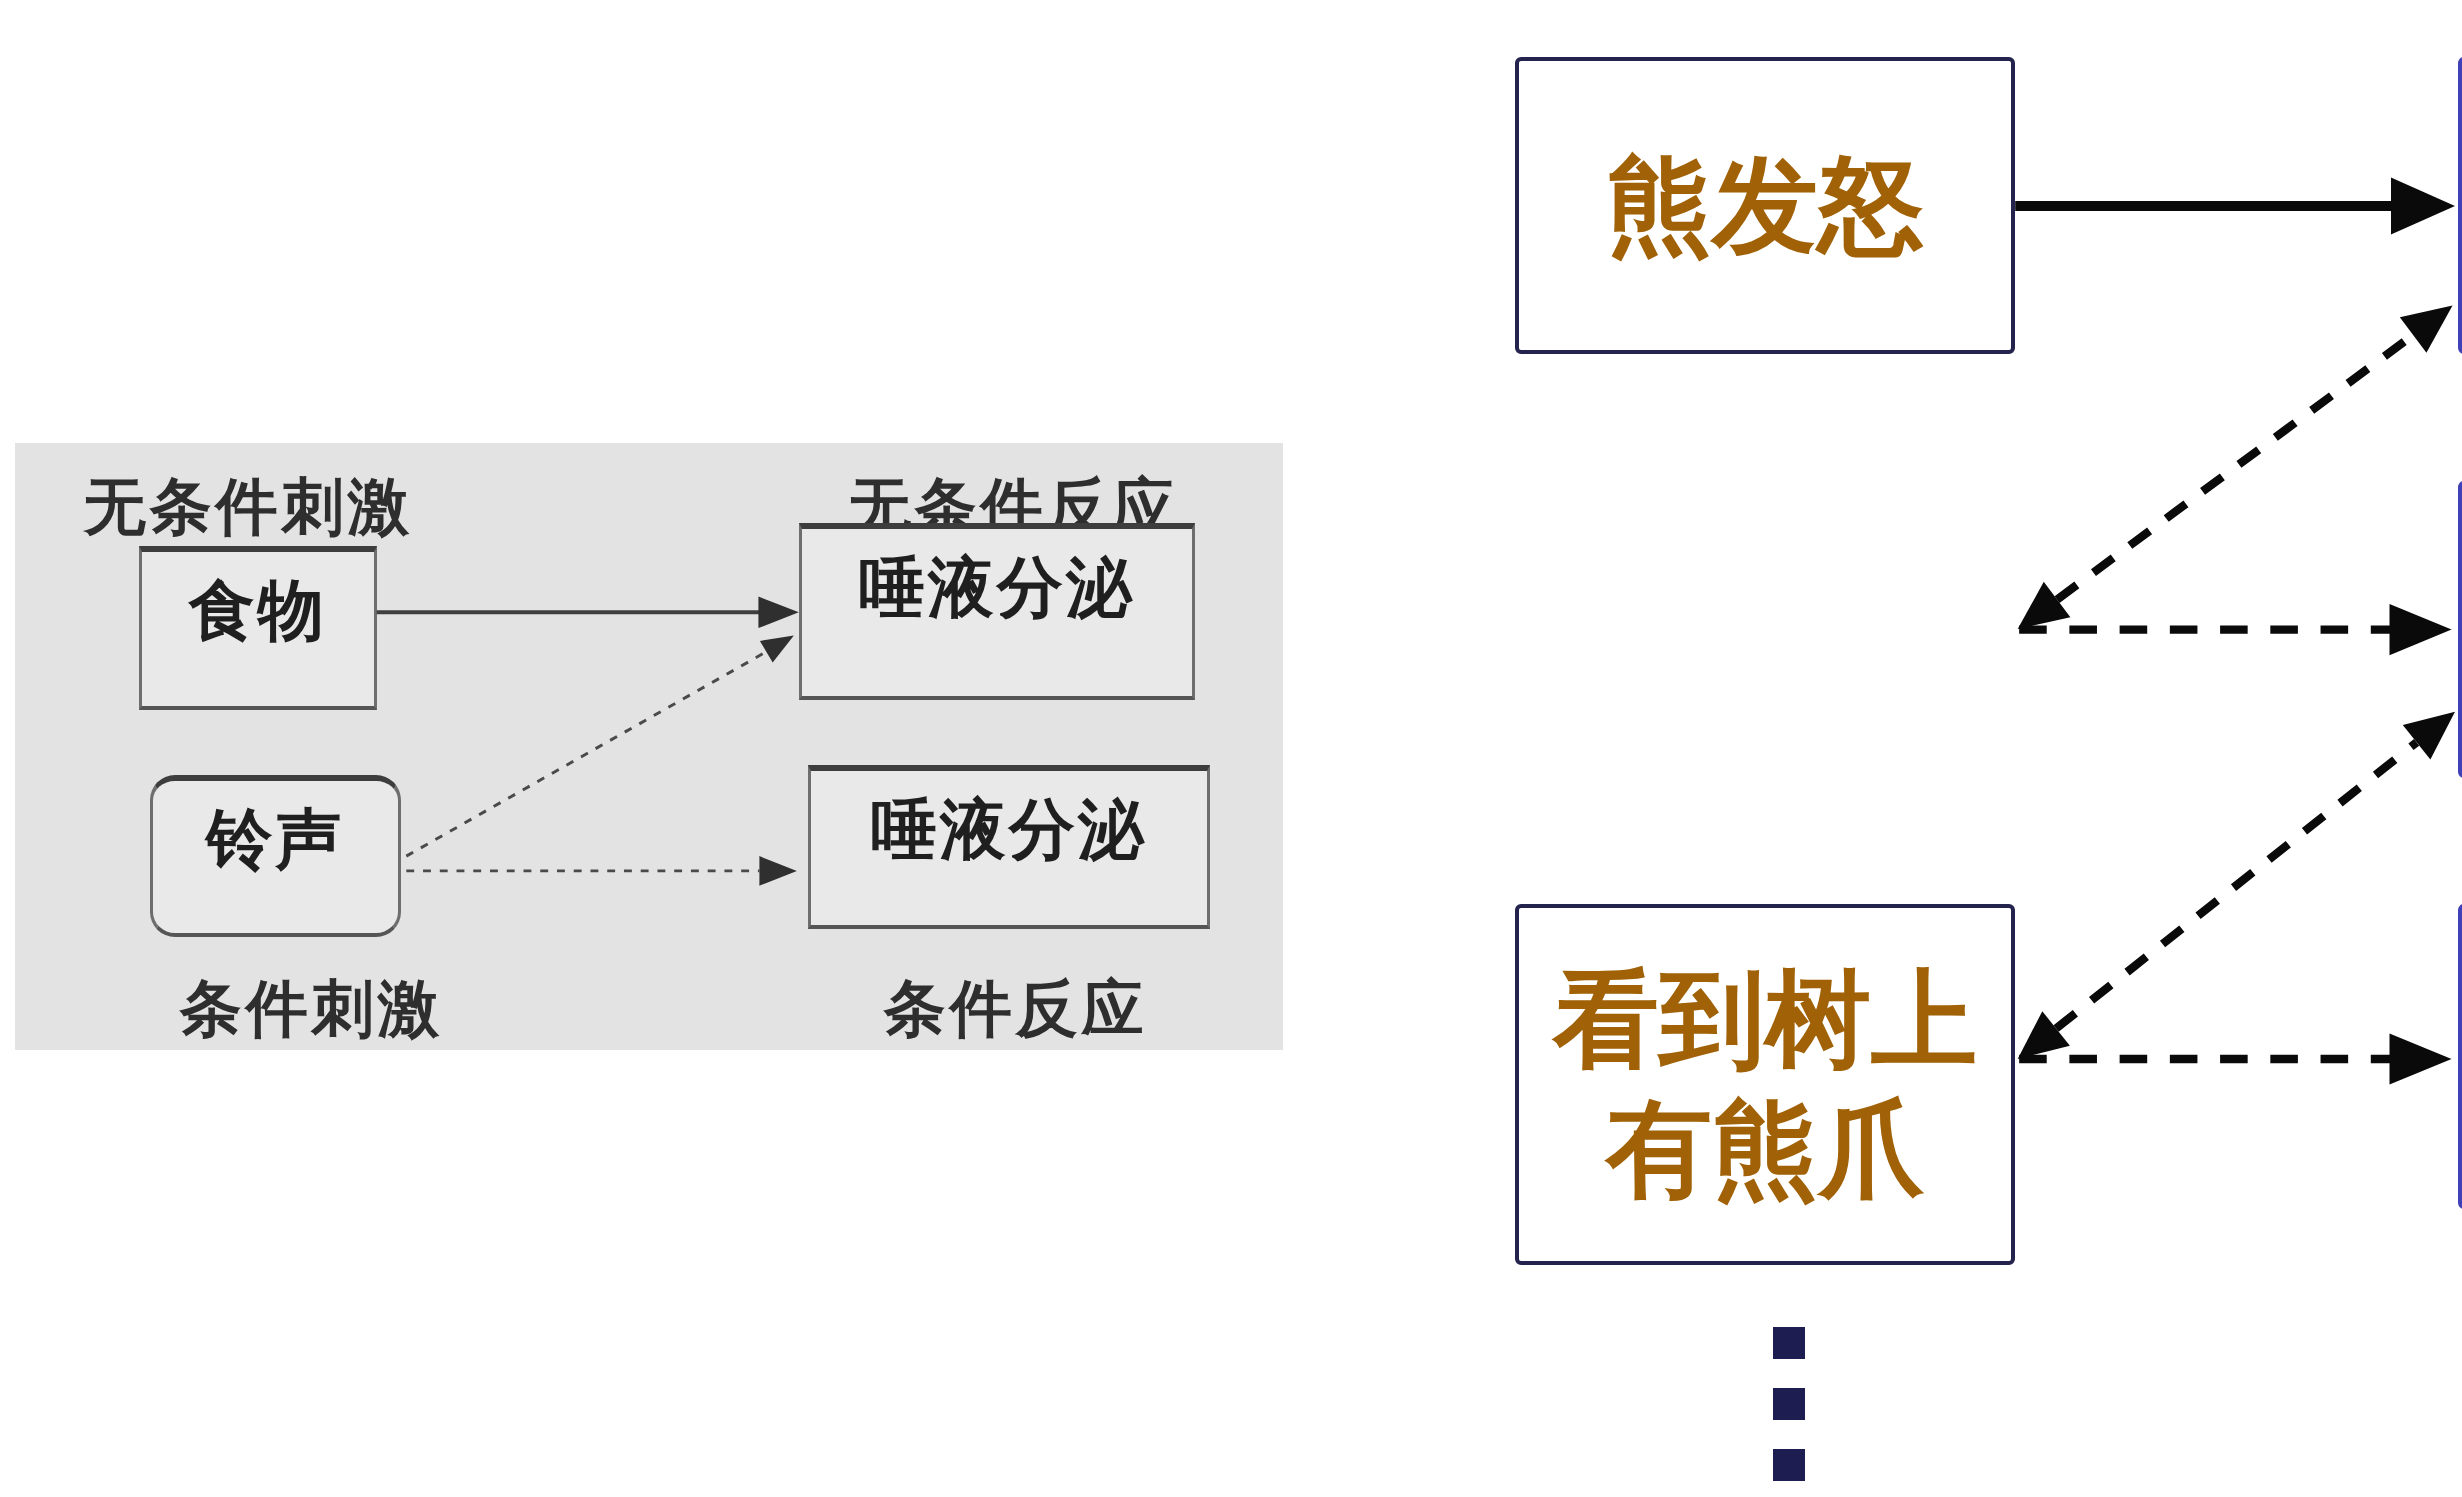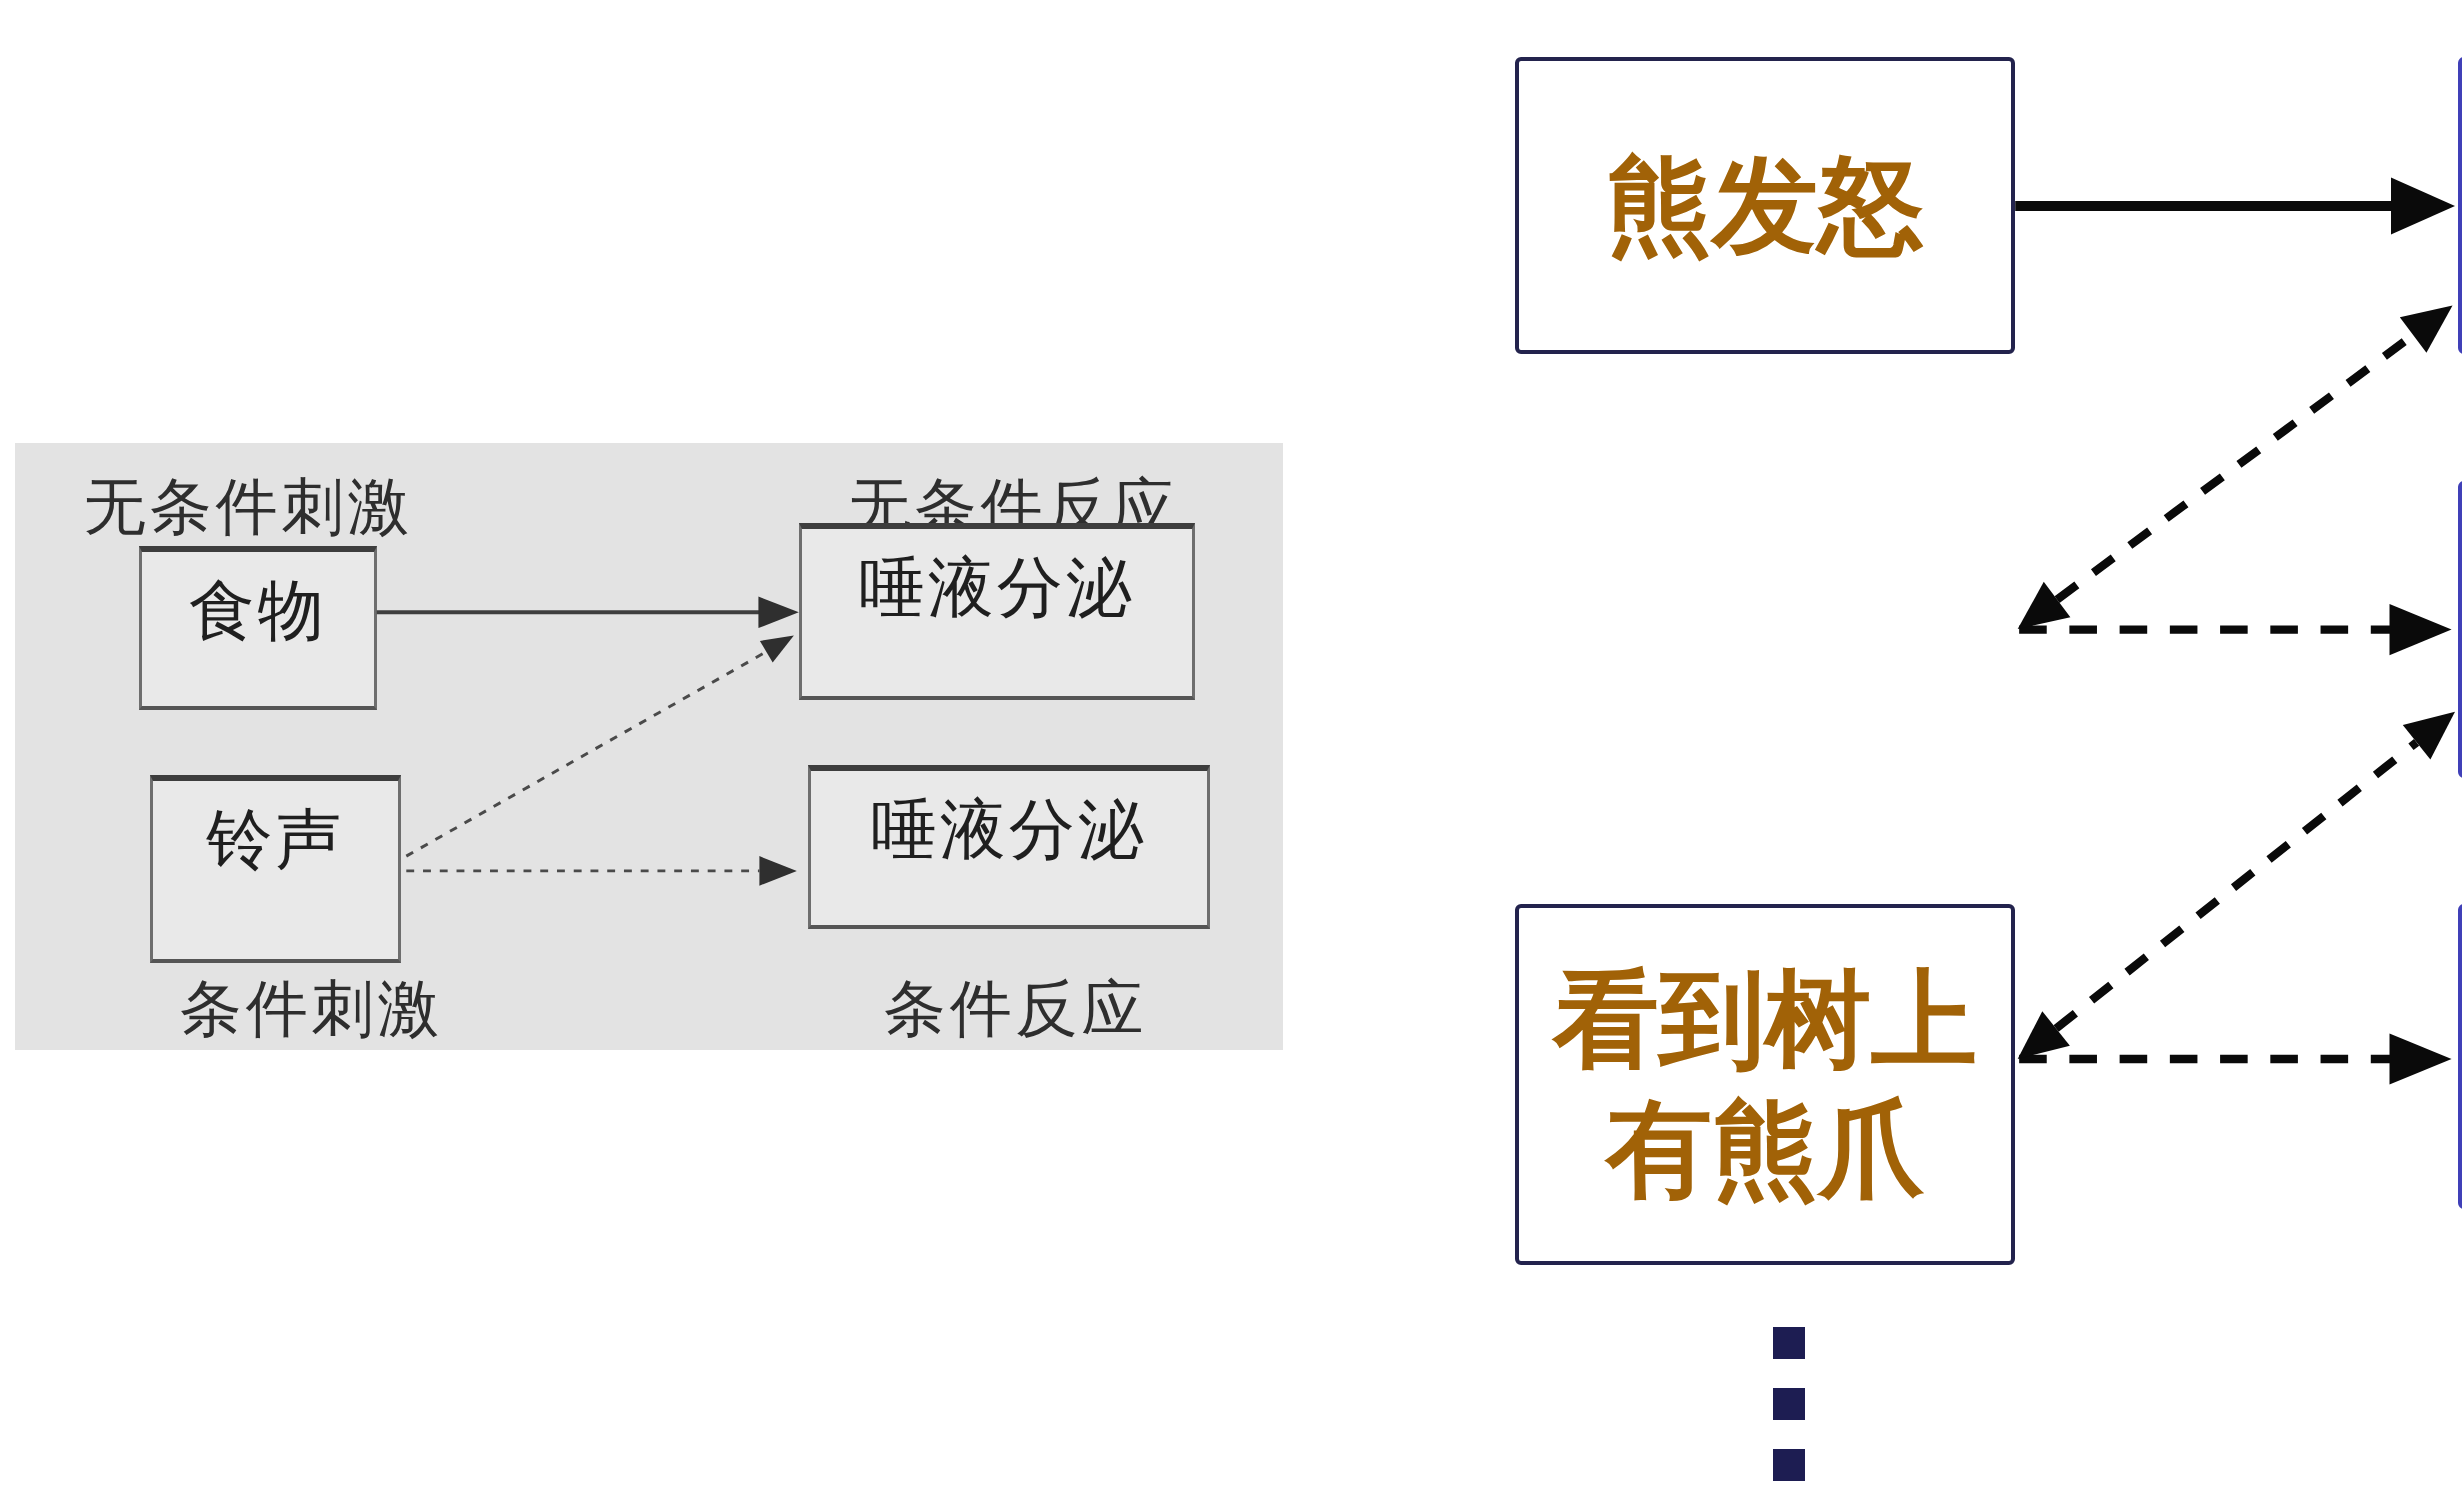--- a/index.html
+++ b/index.html
@@ -3,21 +3,21 @@
 <meta charset="utf-8">
 <style>
   html,body{margin:0;padding:0;background:#ffffff;}
   #canvas{
     position:relative;width:3306px;height:1498px;background:#ffffff;overflow:hidden;
     font-family:"Liberation Sans",sans-serif;
   }
   
   #left-panel{
     position:absolute;left:14.8px;top:443px;width:1268px;height:607px;
-    background:#e3e3e3;z-index:0;
+    background:#e3e3e3;z-index:0;font-weight:bold;
   }
   .lp-label{
     position:absolute;font-size:62px;color:#2e2e2e;letter-spacing:3.9px;
     white-space:nowrap;z-index:2;
   }
   .lp-box{
     position:absolute;background:#e9e9e9;z-index:2;
     border-style:solid;border-color:#3d3d3d #6e6e6e #555555 #6e6e6e;border-width:6.9px 3px 4.9px 3px;
     display:flex;align-items:flex-start;justify-content:center;
     font-size:66px;color:#1f1f1f;letter-spacing:3px;padding-top:13.8px;box-sizing:border-box;
@@ -49,21 +49,21 @@
 <div id="canvas">
 
   <div id="left-panel">
     <div class="lp-label" style="left:69px;top:22px;">无条件刺激</div>
     <div class="lp-label" style="left:813px;top:22px;margin-left:21px;">无条件反应</div>
     <div class="lp-label" style="left:165px;top:524px;">条件刺激</div>
     <div class="lp-label" style="left:869px;top:524px;">条件反应</div>
 
     <div class="lp-box" style="left:124px;top:103px;width:238px;height:164px;">食物</div>
     <div class="lp-box" style="left:784px;top:80px;width:396px;height:177px;">唾液分泌</div>
-    <div class="lp-box" style="left:135px;top:332px;width:251px;height:188px;">铃声</div>
+    <div class="lp-box" style="left:135px;top:332px;width:251px;height:162px;border-radius:25px;">铃声</div>
     <div class="lp-box" style="left:793px;top:322px;width:402px;height:164px;">唾液分泌</div>
   </div>
 
   <div class="node" style="left:1515px;top:57px;">熊发怒</div>
   <div class="node blue serifbold" style="left:2458px;top:57px;">奖励</div>
   <div class="node blue math" style="left:2458px;top:481px;">V(s′)</div>
   <div class="node twoline" style="left:1515px;top:904px;height:361px;">看到树上有熊爪</div>
   <div class="node blue math" style="left:2458px;top:904px;height:305px;">V(s)</div>
 
   <div class="dotcol dark" style="left:1773px;top:1327px;">

